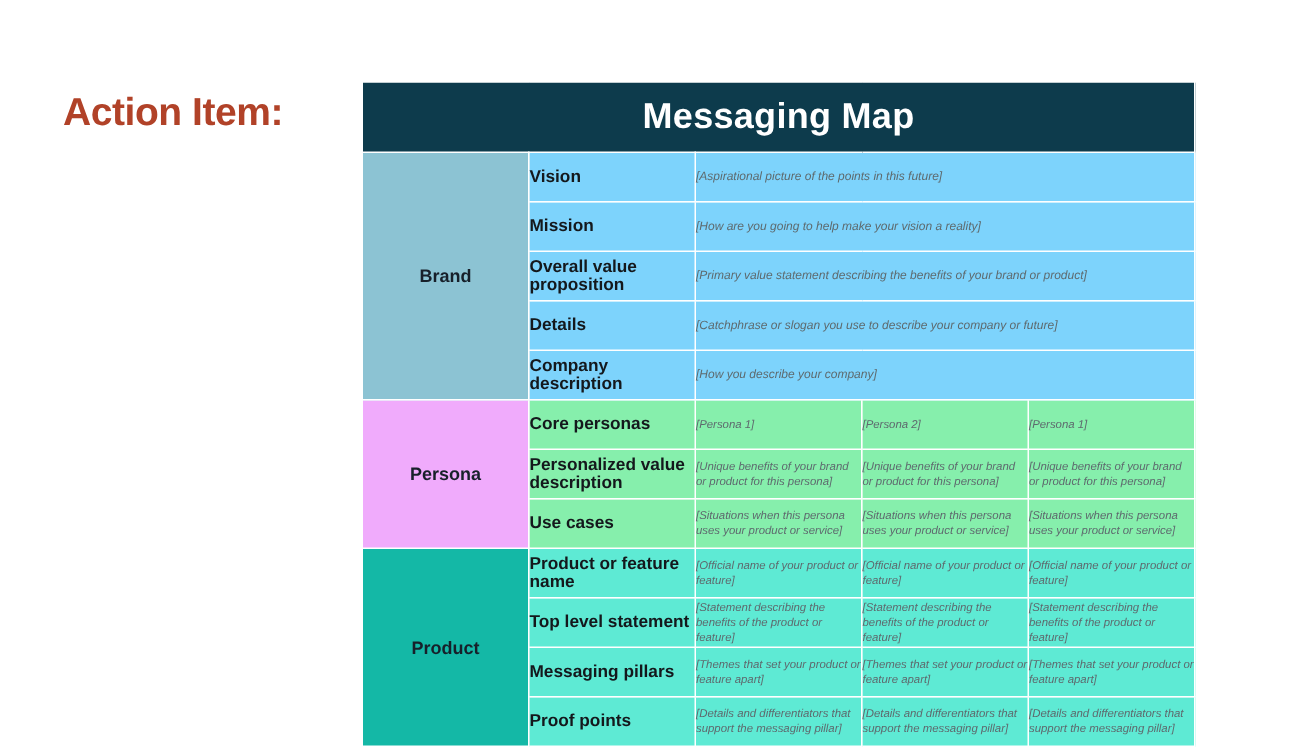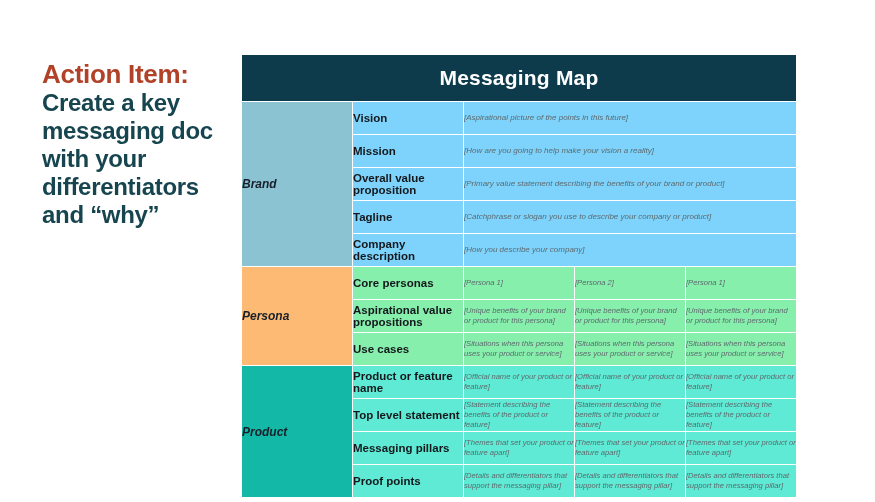--- a/index.html
+++ b/index.html
@@ -56,37 +56,36 @@
 
   .map-title-cell {
     background: #0D3B4C;
     height: 46px;
     text-align: center;
     vertical-align: middle;
     border: none;
   }
   .map-title-text {
     color: #ffffff;
-    font-size: 21px;
+    font-size: 24px;
     font-weight: bold;
     letter-spacing: 0.2px;
   }
 
   
   .section-label {
-    text-align: left;
+    text-align: center;
     vertical-align: middle;
     font-size: 12px;
     font-weight: bold;
     color: #17202A;
     width: 84px;
-    font-style: italic;
   }
   .section-brand   { background: #8CC3D3; }
-  .section-persona { background: #fdba74; }
+  .section-persona { background: #f0abfc; }
   .section-product { background: #14b8a6; }
 
   
   .row-label {
     width: 178px;
     font-size: 11.5px;
     font-weight: bold;
     color: #14181C;
     padding: 0 0 0 16px;
     height: 32px;
@@ -110,21 +109,20 @@
 
   .grid-line-brand   { border-color: #D3E2E6; }
   .grid-line-persona { border-color: #EDDFD2; }
   .grid-line-product { border-color: #DCE4DA; }
 </style>
 </head>
 <body>
 
 <div id="action-block">
   <p class="action-head">Action Item:</p>
-  <p class="action-body">Create a key messaging doc with your differentiators and “why”</p>
 </div>
 
 <table id="messaging-map">
   <tbody id="map-body">
       <tr>
         <td class="map-title-cell" colspan="5"><span class="map-title-text">Messaging Map</span></td>
       </tr>
       <tr>
         <td class="section-label section-brand" rowspan="5">Brand</td>
         <td class="row-label tint-brand grid-line-brand">Vision</td>
@@ -132,36 +130,36 @@
       </tr>
       <tr>
         <td class="row-label tint-brand grid-line-brand">Mission</td>
         <td class="value-cell wide tint-brand grid-line-brand" colspan="3">[How are you going to help make your vision a reality]</td>
       </tr>
       <tr>
         <td class="row-label tint-brand grid-line-brand">Overall value proposition</td>
         <td class="value-cell wide tint-brand grid-line-brand" colspan="3">[Primary value statement describing the benefits of your brand or product]</td>
       </tr>
       <tr>
-        <td class="row-label tint-brand grid-line-brand">Tagline</td>
-        <td class="value-cell wide tint-brand grid-line-brand" colspan="3">[Catchphrase or slogan you use to describe your company or product]</td>
+        <td class="row-label tint-brand grid-line-brand">Details</td>
+        <td class="value-cell wide tint-brand grid-line-brand" colspan="3">[Catchphrase or slogan you use to describe your company or future]</td>
       </tr>
       <tr>
         <td class="row-label tint-brand grid-line-brand">Company description</td>
         <td class="value-cell wide tint-brand grid-line-brand" colspan="3">[How you describe your company]</td>
       </tr>
       <tr>
         <td class="section-label section-persona" rowspan="3">Persona</td>
         <td class="row-label tint-persona grid-line-persona">Core personas</td>
         <td class="value-cell col-p tint-persona grid-line-persona">[Persona 1]</td>
         <td class="value-cell col-p tint-persona grid-line-persona">[Persona 2]</td>
         <td class="value-cell col-p tint-persona grid-line-persona">[Persona 1]</td>
       </tr>
       <tr>
-        <td class="row-label tint-persona grid-line-persona">Aspirational value propositions</td>
+        <td class="row-label tint-persona grid-line-persona">Personalized value description</td>
         <td class="value-cell col-p tint-persona grid-line-persona">[Unique benefits of your brand or product for this persona]</td>
         <td class="value-cell col-p tint-persona grid-line-persona">[Unique benefits of your brand or product for this persona]</td>
         <td class="value-cell col-p tint-persona grid-line-persona">[Unique benefits of your brand or product for this persona]</td>
       </tr>
       <tr>
         <td class="row-label tint-persona grid-line-persona">Use cases</td>
         <td class="value-cell col-p tint-persona grid-line-persona">[Situations when this persona uses your product or service]</td>
         <td class="value-cell col-p tint-persona grid-line-persona">[Situations when this persona uses your product or service]</td>
         <td class="value-cell col-p tint-persona grid-line-persona">[Situations when this persona uses your product or service]</td>
       </tr>

